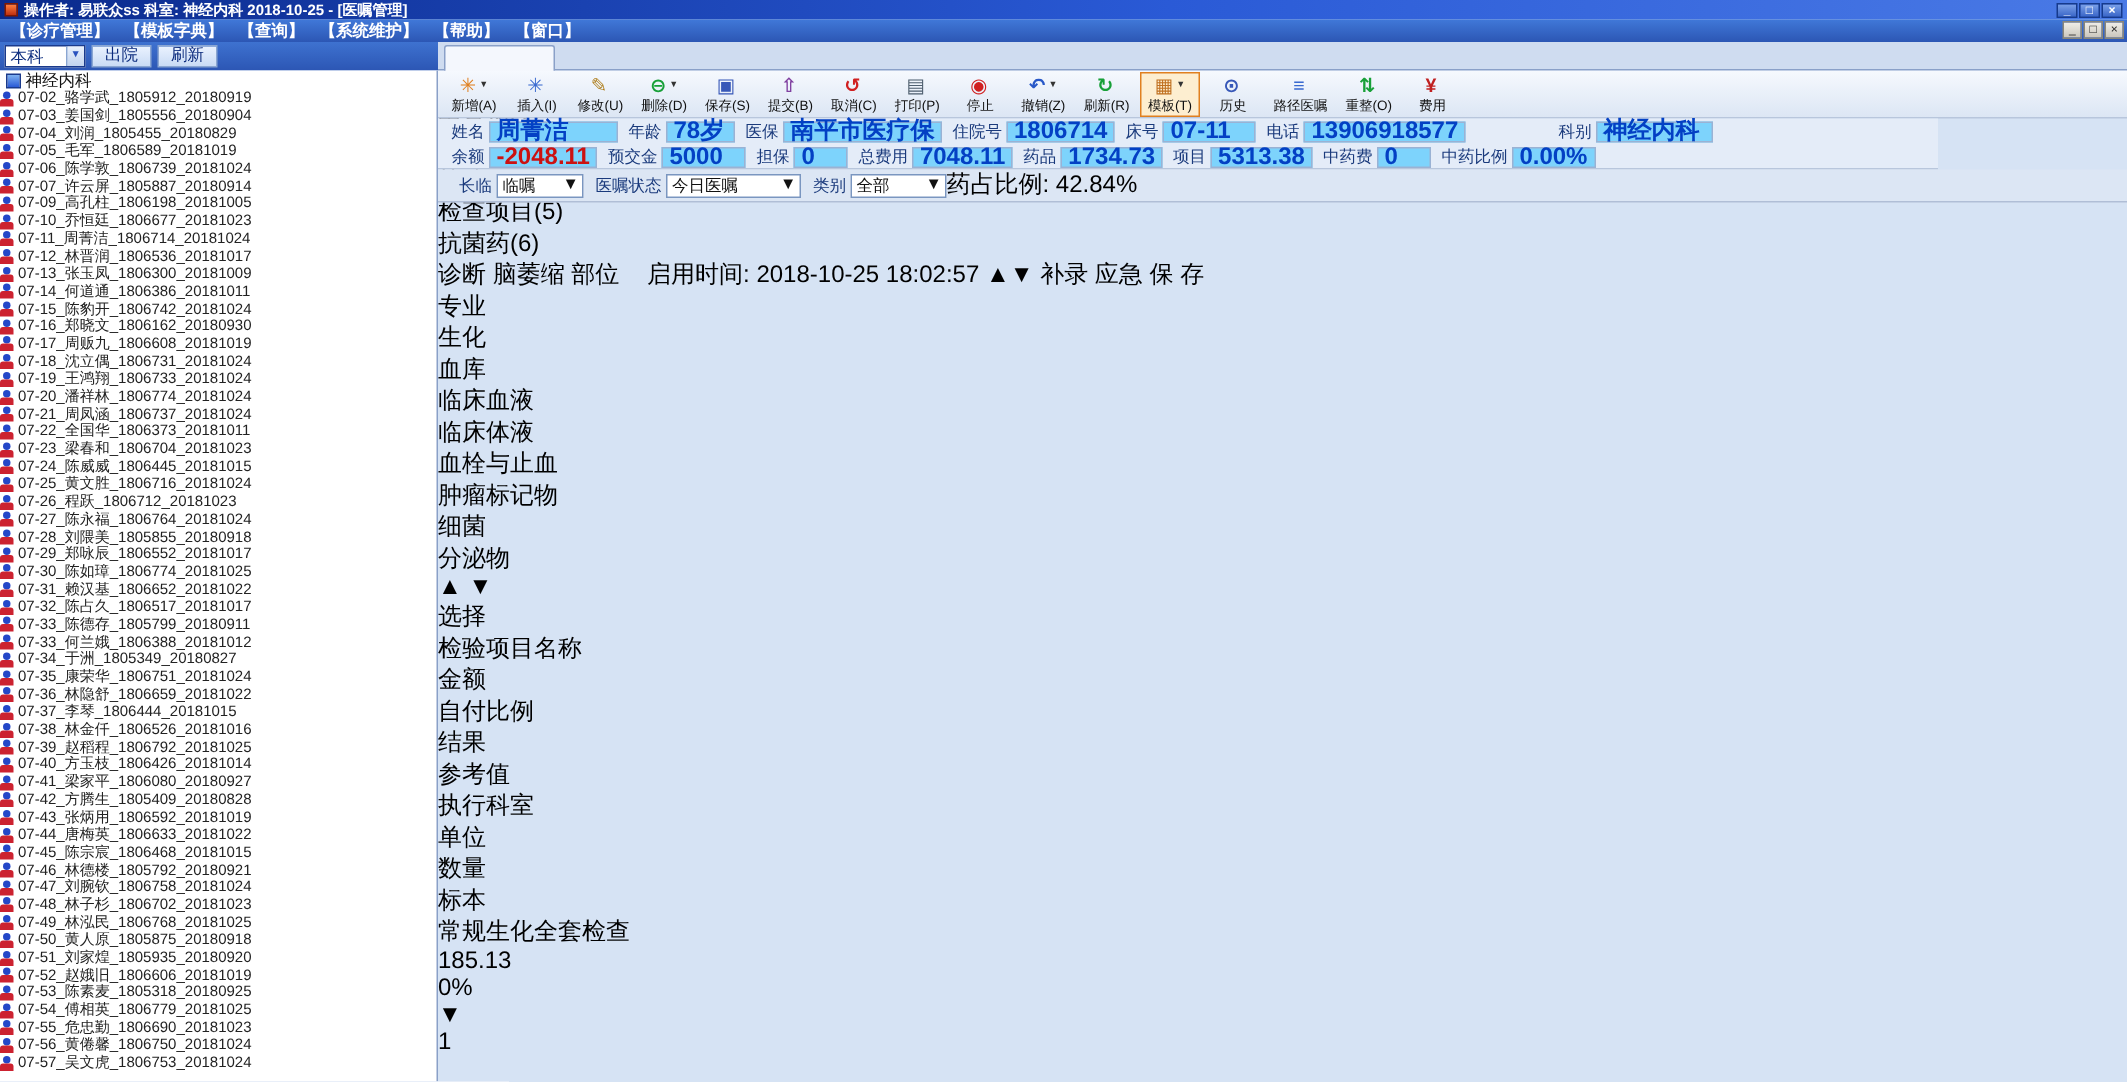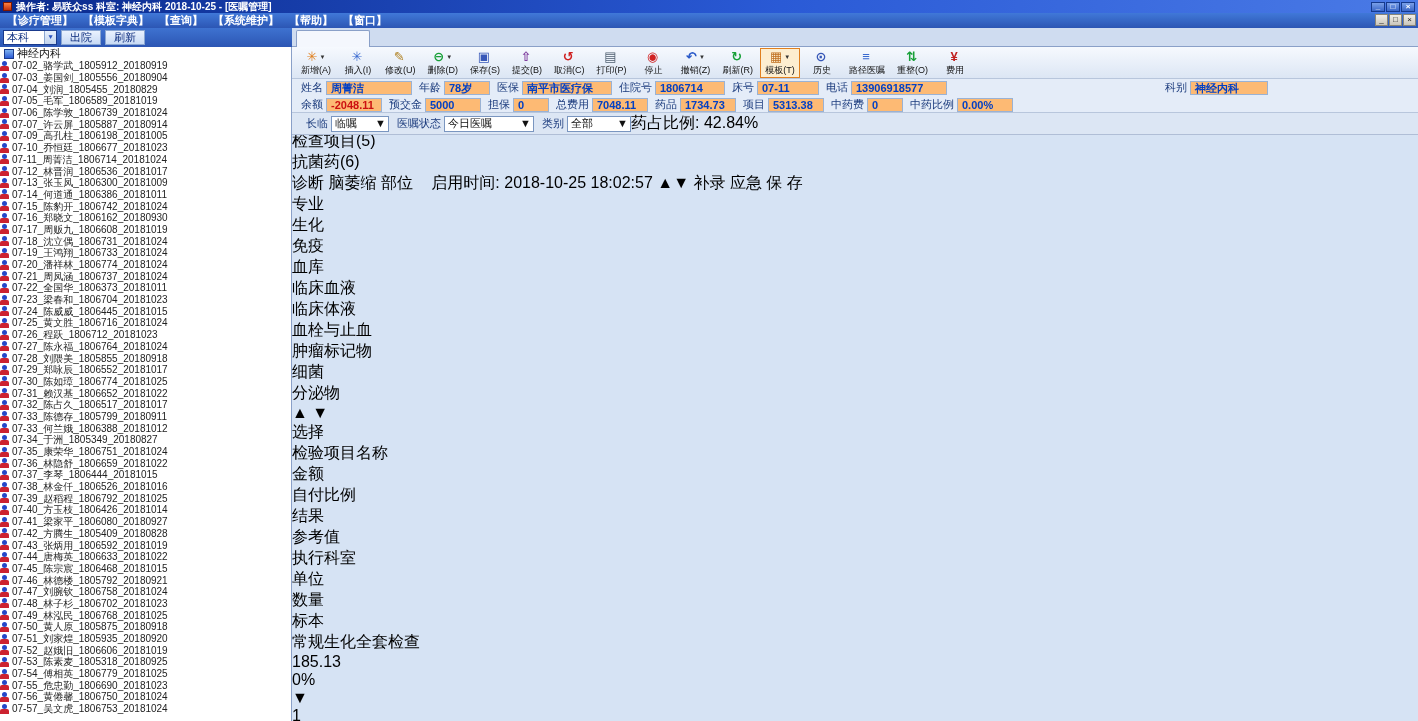--- a/index.html
+++ b/index.html
@@ -51,25 +51,25 @@
     background:linear-gradient(#f6f9fe,#dce6f4); border-bottom:1px solid #b8c6dc;
     display:flex; align-items:center; gap:2px; padding-left:4px; }
   .tb-btn { display:flex; flex-direction:column; align-items:center; padding:1px 4px; min-width:40px; border:1px solid transparent; }
   .tb-btn.hl { border:1px solid #e08020; background:#fdeed0; }
   .tb-top { display:flex; align-items:center; justify-content:center; height:15px; }
   .tb-icon { font-size:13px; line-height:14px; color:var(--c,#444); font-weight:bold; }
   .tb-arrow { font-size:6px; color:#333; margin-left:2px; }
   .tb-label { font-size:9px; color:#111; line-height:11px; white-space:nowrap; }
 
   
-  .info { position:absolute; left:0; top:32px; width:1126px; height:34px; background:#e4ecf8; border-bottom:1px solid #b8c6dc; }
+  .info { position:absolute; left:0; top:32px; width:1000px; height:34px; background:#e4ecf8; border-bottom:1px solid #b8c6dc; }
   .info-row { height:17px; display:flex; align-items:center; padding-left:2px; }
   .info-field { display:flex; align-items:center; }
   .info-label { font-size:11px; color:#1a3a7c; margin:0 3px 0 7px; white-space:nowrap; }
-  .info-value { font-size:11px; font-weight:bold; color:#0340c4; background:#fdba74; border:1px solid #9ab2d4; height:14px; line-height:12px; padding:0 4px; white-space:nowrap; }
+  .info-value { font-size:16px; font-weight:bold; color:#0340c4; background:#7dd3fc; border:1px solid #9ab2d4; height:14px; line-height:12px; padding:0 4px; white-space:nowrap; }
   .info-field.neg .info-value { color:#cc1111; }
   .r1 .info-field:nth-child(1) .info-value { min-width:86px; }
   .r1 .info-field:nth-child(2) .info-value { min-width:46px; }
   .r1 .info-field:nth-child(3) .info-value { min-width:90px; }
   .r1 .info-field:nth-child(4) .info-value { min-width:70px; }
   .r1 .info-field:nth-child(5) .info-value { min-width:62px; }
   .r1 .info-field:nth-child(6) .info-value { min-width:96px; }
   .r1 .info-field:nth-child(7) { margin-left:auto; margin-right:150px; }
   .r1 .info-field:nth-child(7) .info-value { min-width:78px; }
   .r2 .info-field .info-value { min-width:56px; }
@@ -736,21 +736,20 @@
         </span>
         <span class="save-btn">保 存</span>
       </div>
 
       <div class="labarea">
         <div class="spec">
           <div class="spec-header">专业</div>
           <div>
   <div class="spec-item sel">生化</div>
 
-  <div class="spec-item">免疫</div>
 
   <div class="spec-item">血库</div>
 
   <div class="spec-item">临床血液</div>
 
   <div class="spec-item">临床体液</div>
 
   <div class="spec-item">血栓与止血</div>
 
   <div class="spec-item">肿瘤标记物</div>

